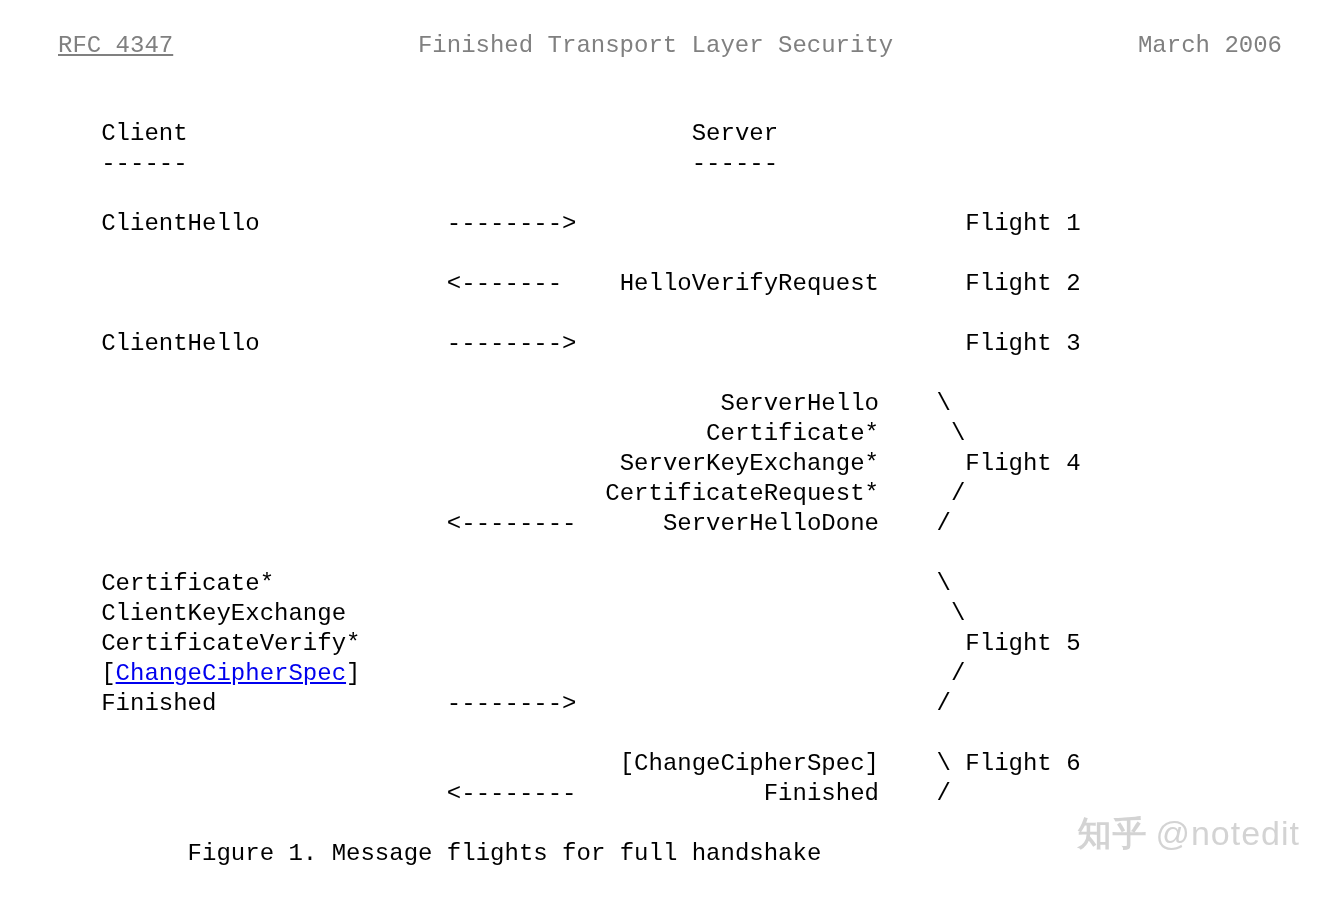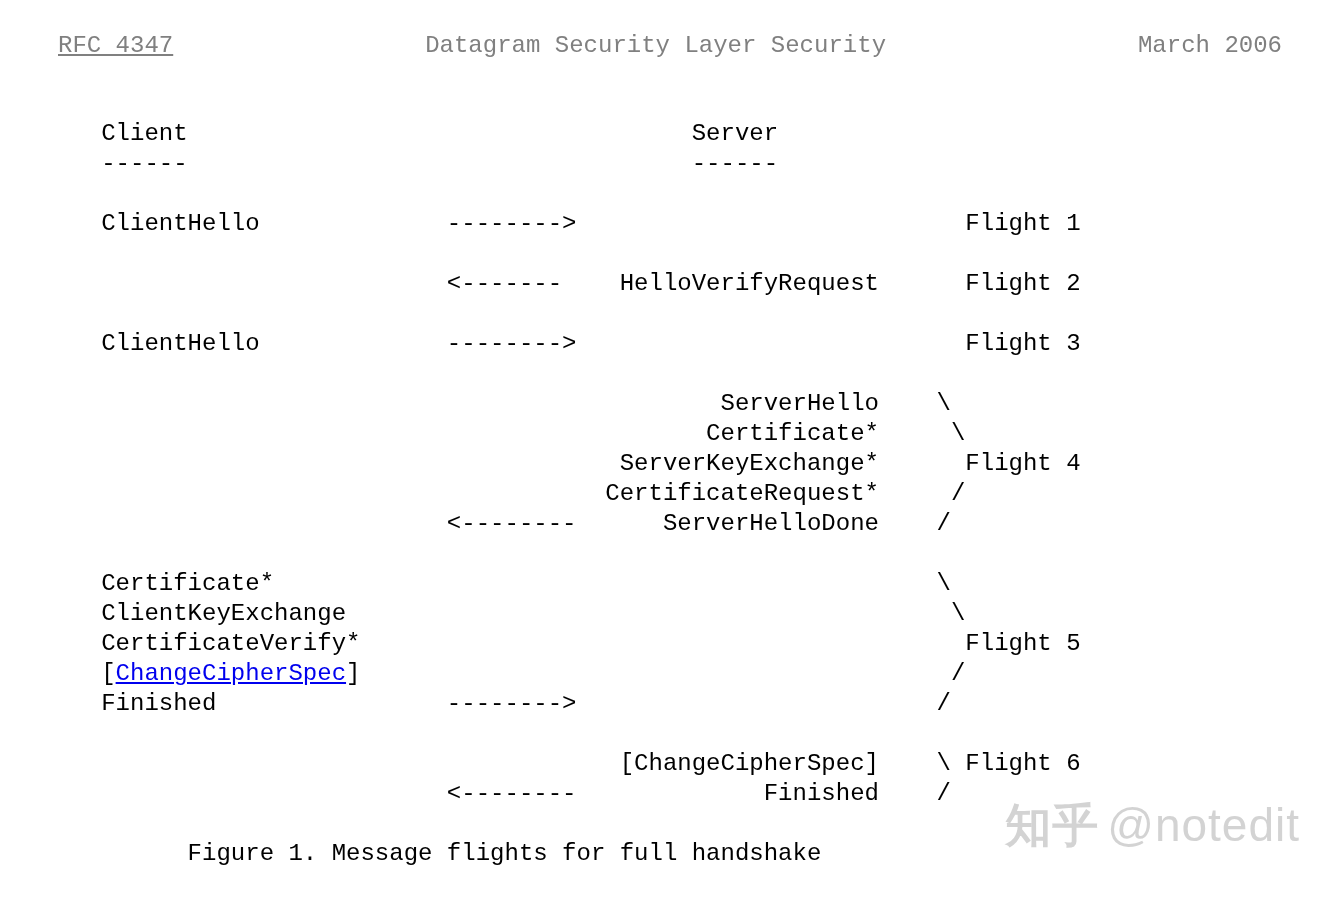--- a/index.html
+++ b/index.html
@@ -37,39 +37,39 @@
   }
   a.ccs {
     color: #0000ee;
     text-decoration: underline;
   }
   .watermark {
     position: absolute;
     right: 40px;
     bottom: 12px;
     font-family: Arial, "Helvetica Neue", sans-serif;
-    font-size: 46px;
+    font-size: 34px;
     color: rgba(128,128,128,0.35);
     letter-spacing: 1px;
     user-select: none;
     pointer-events: none;
   }
   .zh {
     font-weight: bold;
     margin-right: 8px;
   }
 </style>
 </head>
 <body>
 
 <div class="page">
 
   <div class="header">
     <span class="rfc-link">RFC 4347</span>
-    <span>Datagram Security Layer Security</span>
+    <span>Finished Transport Layer Security</span>
     <span>March 2006</span>
   </div>
 
 <pre><span>   Client                                   Server</span>
 <span>   ------                                   ------</span>
 <span></span>
 <span>   ClientHello             --------&gt;                           Flight 1</span>
 <span></span>
 <span>                           &lt;-------    HelloVerifyRequest      Flight 2</span>
 <span></span>

